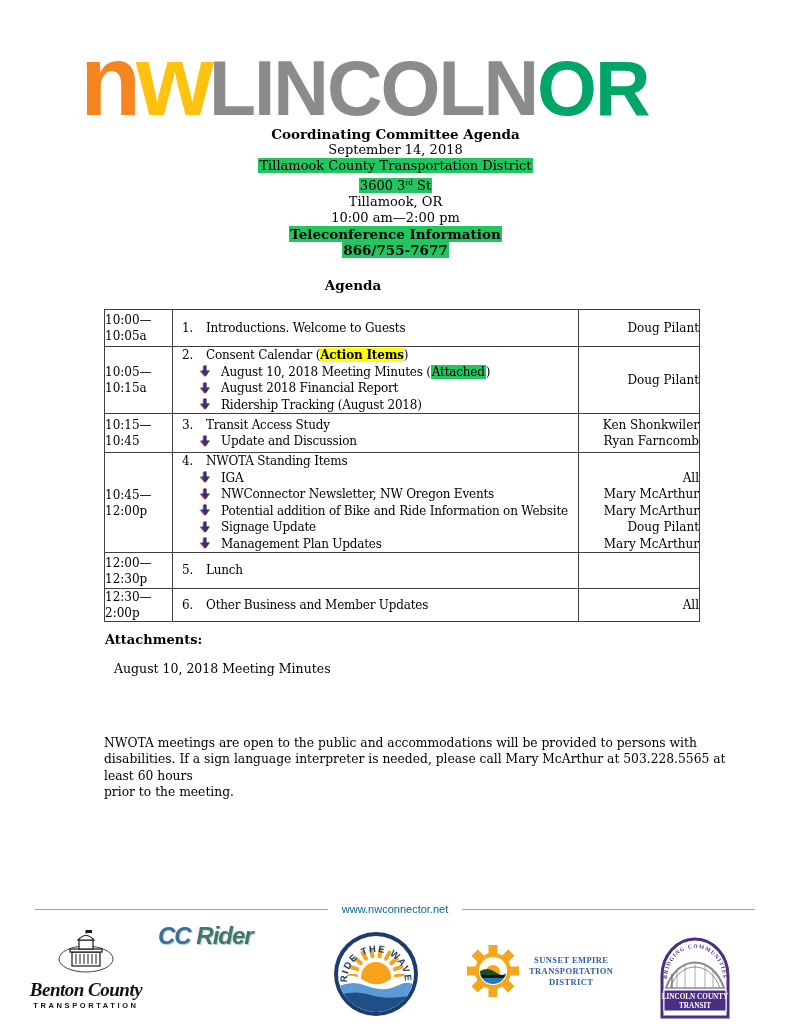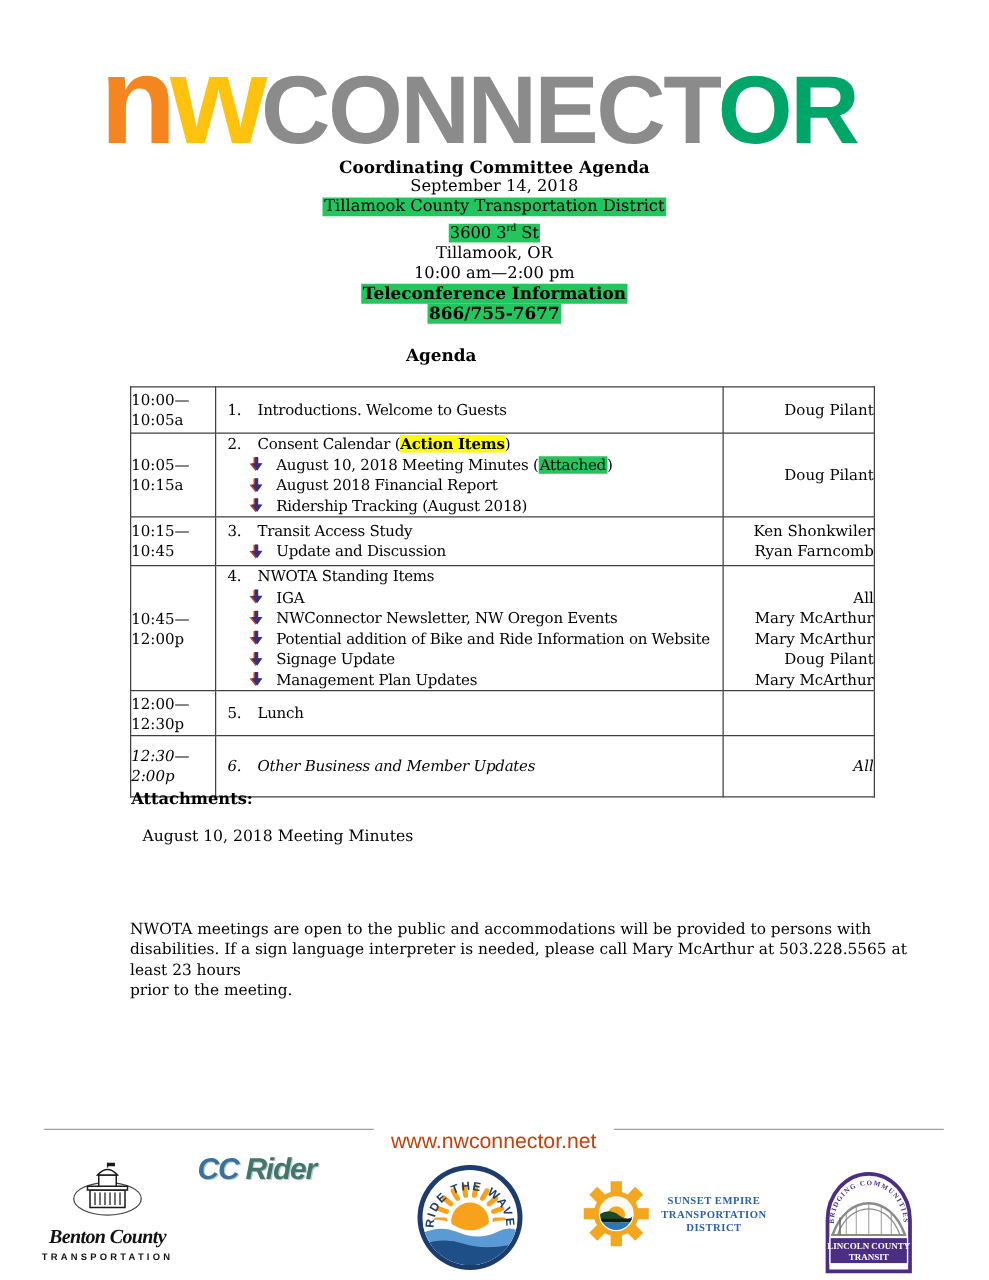--- a/index.html
+++ b/index.html
@@ -32,59 +32,59 @@
   .t-time { padding-left:8px; white-space:pre-line; line-height:16px; }
   .t-items { line-height:16.5px; letter-spacing:-0.2px; }
   .t-person { text-align:right; padding-right:6px; white-space:pre-line; line-height:16.5px; }
   .top { vertical-align:top !important; padding-top:1px; }
   .item-line { white-space:nowrap; }
   .num { display:inline-block; margin-left:9px; width:24px; }
   .bullet-line { display:flex; align-items:center; white-space:nowrap; }
   .bullet-line svg { margin-left:26px; margin-right:9px; flex:none; }
   .hl-b { background:#FFFF00; font-weight:bold; }
   .r1 { height:37px; } .r2 { height:67px; } .r3 { height:39px; }
-  .r4 { height:99px; } .r5 { height:36px; } .r6 { height:49px;font-style:italic; }
+  .r4 { height:99px; } .r5 { height:36px; } .r6 { height:33px; }
 
   
   .attach-h { position:absolute; top:632px; left:105px; font-weight:bold; font-size:13px; }
   .attach-item { position:absolute; top:661px; left:114px; font-size:12.5px; }
   .notice { position:absolute; top:735px; left:104px; width:648px; font-size:12.3px;
             line-height:16.4px; white-space:pre-line; }
 
   
   .footer-url { position:absolute; top:903px; left:35px; width:720px; display:flex;
-                align-items:flex-start; font-family:"Liberation Sans", sans-serif;
-                color:#c2410c; font-size:17px; }
+                align-items:center; font-family:"Liberation Sans", sans-serif;
+                color:#0369a1; font-size:11px; }
   .footer-url .rule { flex:1; border-top:1px solid #a0a0a0; height:0; }
   .footer-url .url { margin:0 14px; }
 
   
   .benton { position:absolute; left:20px; top:930px; width:132px; text-align:center; color:#111; }
   .benton-name { font-family:"Liberation Serif", serif; font-style:italic; font-weight:bold;
-                 font-size:16px; letter-spacing:-0.5px; line-height:19px; }
+                 font-size:19px; letter-spacing:-0.5px; line-height:19px; }
   .benton-sub { font-family:"Liberation Sans", sans-serif; font-size:7.5px; font-weight:bold;
                 letter-spacing:2.6px; margin-top:2px; }
   .ccrider { position:absolute; left:158px; top:922px; font-family:"Liberation Sans", sans-serif;
              font-weight:bold; font-style:italic; font-size:24px; letter-spacing:-1px;
              text-shadow:1px 1px 0 #b9cdd2; }
   .cc { color:#3B6F9D; } .rider { color:#44756A; }
   .rtw { position:absolute; left:333px; top:931px; }
   .sunset { position:absolute; left:466px; top:944px; display:flex; align-items:center; }
   .sunset-text { margin-left:9px; color:#2D5FA8; font-family:"Liberation Serif", serif;
                  font-weight:bold; font-size:8.5px; line-height:11px; letter-spacing:0.4px;
                  text-align:center; }
   .lincoln { position:absolute; left:652px; top:926px; }
 </style>
 </head>
 <body>
 
 <div class="page">
 
   <div class="brand">
-    <span class="nw c-n">n</span><span class="nw c-w">w</span><span class="caps c-gray">CONNECT</span><span class="caps c-green">OR</span>
+    <span class="nw c-n">n</span><span class="nw c-w">w</span><span class="caps c-gray">LINCOLN</span><span class="caps c-green">OR</span>
   </div>
 
   <div class="mhead">
     <div class="b">Coordinating Committee Agenda</div>
     <div>September 14, 2018</div>
     <div><span class="hl">Tillamook County Transportation District</span></div>
     <div><span class="hl"><span>3600 3</span><sup>rd</sup><span> St</span></span></div>
     <div>Tillamook, OR</div>
     <div>10:00 am—2:00 pm</div>
     <div class="b"><span class="hl">Teleconference Information</span></div>
@@ -235,21 +235,21 @@
       </td>
       <td class="t-person">All</td>
     </tr>
   </tbody>
     </table>
 
   <div class="attach-h">Attachments:</div>
   <div class="attach-item">August 10, 2018 Meeting Minutes</div>
 
   <div class="notice">NWOTA meetings are open to the public and accommodations will be provided to persons with
-disabilities.  If a sign language interpreter is needed, please call Mary McArthur at 503.228.5565 at least 23 hours
+disabilities.  If a sign language interpreter is needed, please call Mary McArthur at 503.228.5565 at least 60 hours
 prior to the meeting.</div>
 
   <div class="footer-url">
     <div class="rule"></div>
     <div class="url">www.nwconnector.net</div>
     <div class="rule"></div>
   </div>
 
   <div class="benton">
     <svg width="110" height="46" viewBox="0 0 110 46">

